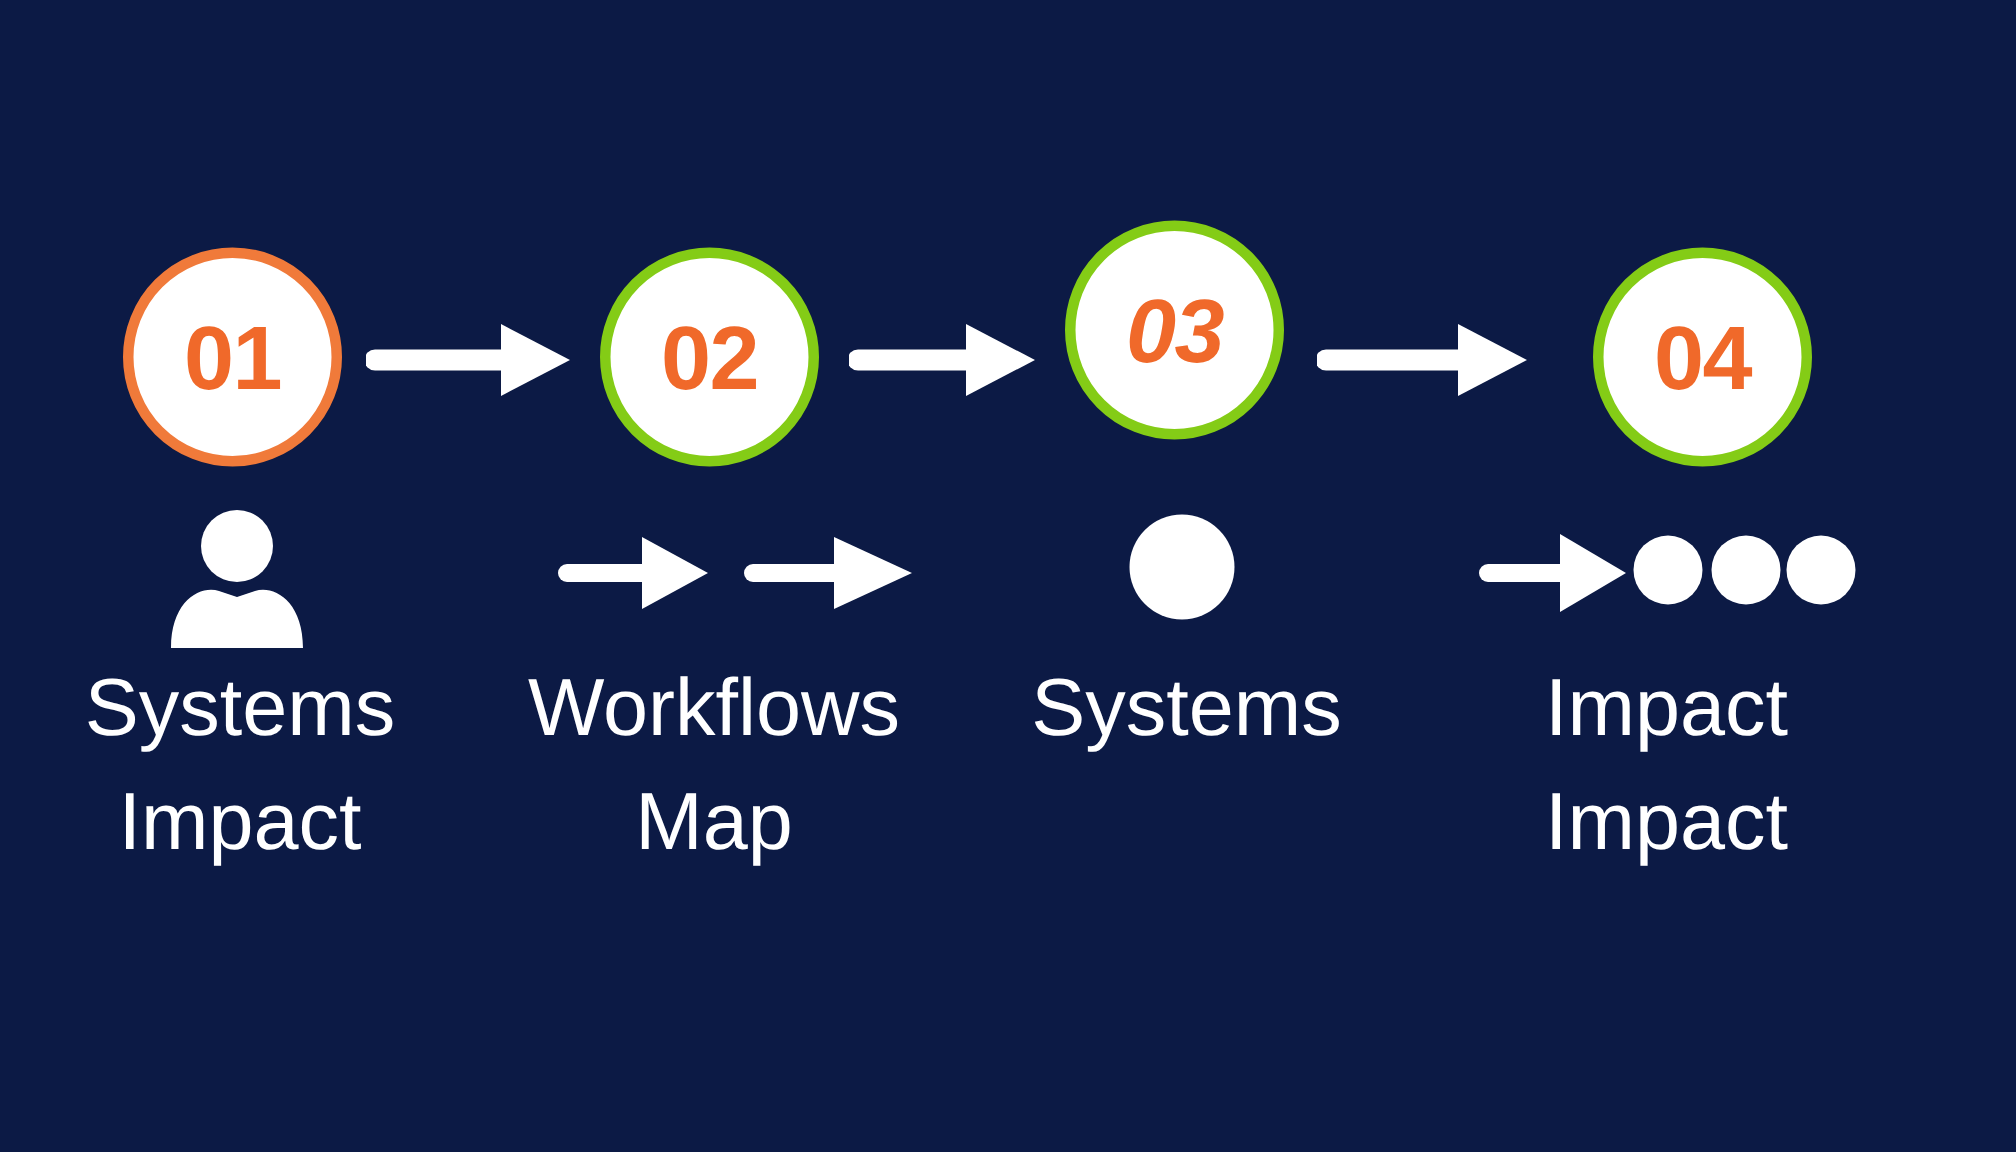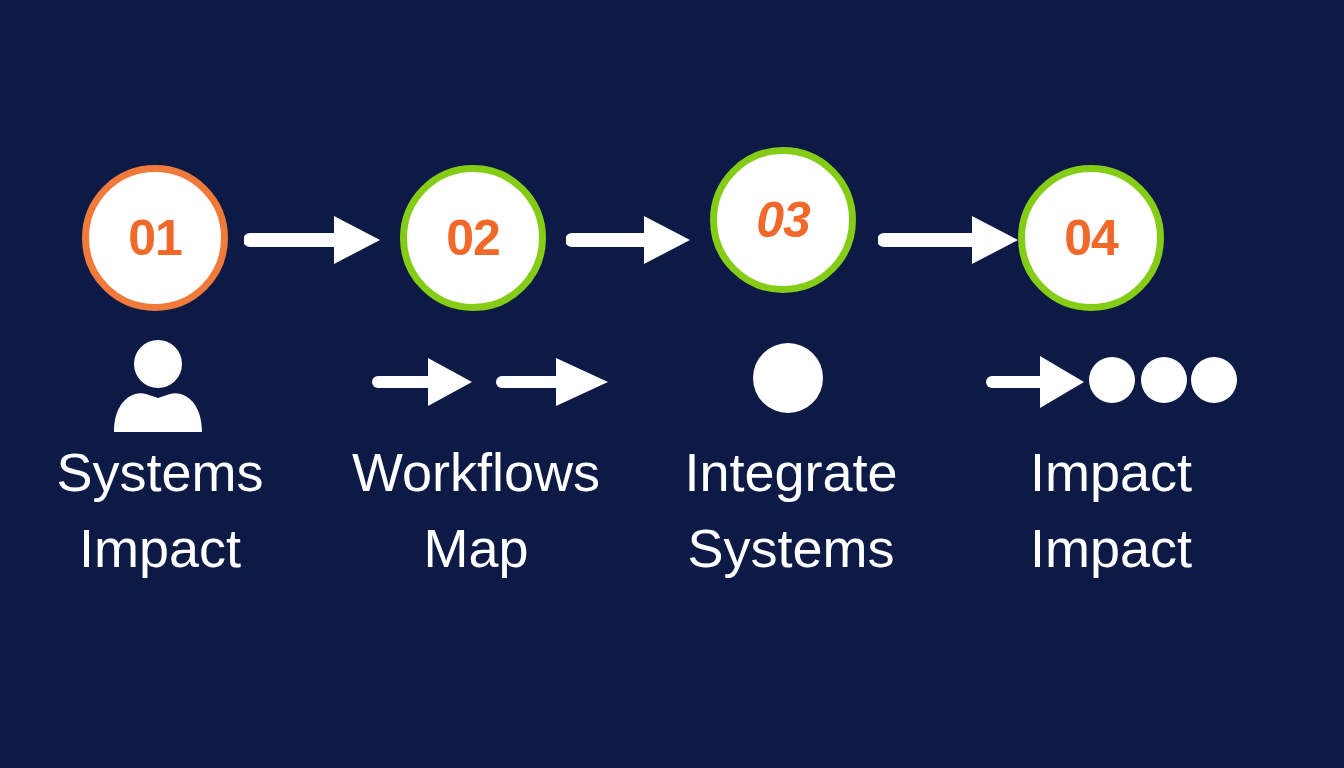--- a/index.html
+++ b/index.html
@@ -1,37 +1,37 @@
 <!DOCTYPE html>
 <html><head>
 <meta charset="utf-8">
 <style>
   html,body{margin:0;padding:0;}
   body{width:1344px;height:768px;background:#0c1a45;position:relative;overflow:hidden;font-family:"Liberation Sans",sans-serif;}
   .circle{position:absolute;width:146px;height:146px;border-radius:50%;background:#fff;box-sizing:border-box;display:flex;align-items:center;justify-content:center;}
-  .circle span{font-family:"Liberation Sans",sans-serif;font-weight:bold;font-size:50px;color:#f0692a;letter-spacing:-1px;}
+  .circle span{font-family:"Liberation Sans",sans-serif;font-weight:bold;font-size:60px;color:#f0692a;letter-spacing:-1px;}
   .c-active{border:7px solid #f07a3a;}
   .c-idle{border:7px solid #84cc16;}
   .arrow{position:absolute;}
   .label{position:absolute;width:320px;text-align:center;color:#fff;font-size:54px;line-height:76px;}
   .icon{position:absolute;}
 </style>
 </head>
 <body>
 
 <div class="circle c-active" style="left:82px;top:165px;">
     <span>01</span>
   </div>
 <div class="circle c-idle" style="left:400px;top:165px;">
     <span>02</span>
   </div>
 <div class="circle c-idle" style="left:710px;top:147px;font-style:italic;">
     <span>03</span>
   </div>
-<div class="circle c-idle" style="left:1018px;top:165px;text-align:right;">
+<div class="circle c-idle" style="left:1062px;top:165px;text-align:right;">
     <span>04</span>
   </div>
 
 <svg class="arrow" style="left:244px;top:212px" width="140" height="56">
     <line x1="6" y1="28" x2="96" y2="28" stroke="#fff" stroke-width="14" stroke-linecap="round"></line>
     <polygon points="90,4 136,28 90,52" fill="#fff"></polygon>
   </svg>
 <svg class="arrow" style="left:566px;top:212px" width="128" height="56">
     <line x1="6" y1="28" x2="84" y2="28" stroke="#fff" stroke-width="14" stroke-linecap="round"></line>
     <polygon points="78,4 124,28 78,52" fill="#fff"></polygon>
@@ -64,19 +64,18 @@
 
 <div class="label" style="left:0;top:434px;">
     <div>Systems</div>
     <div>Impact</div>
   </div>
 <div class="label" style="left:316px;top:434px;">
     <div>Workflows</div>
     <div>Map</div>
   </div>
 <div class="label" style="left:631px;top:434px;">
-    <div>Integrate</div>
     <div>Systems</div>
   </div>
 <div class="label" style="left:951px;top:434px;">
     <div>Impact</div>
     <div>Impact</div>
   </div>
 
 </body></html>

